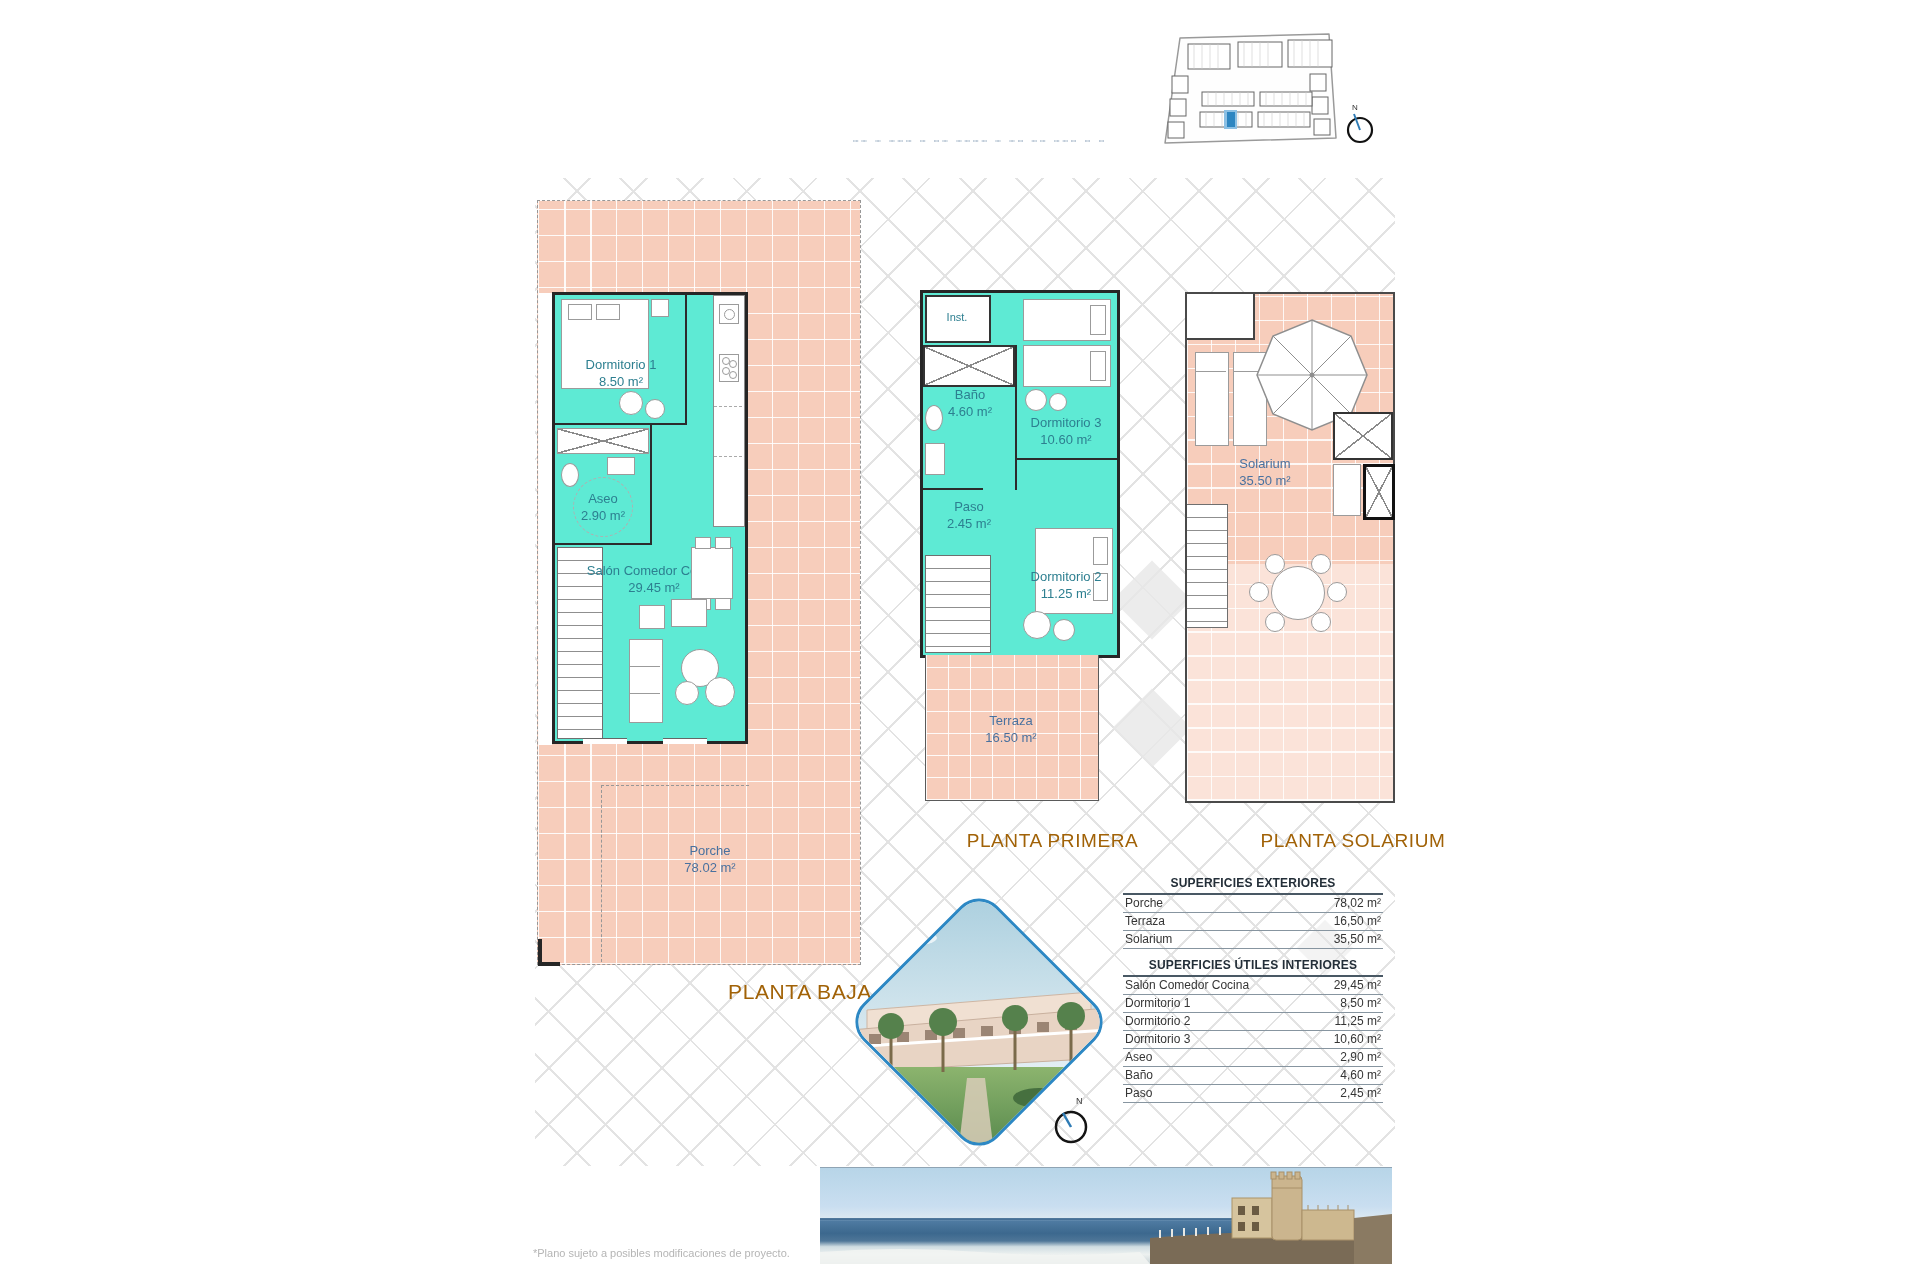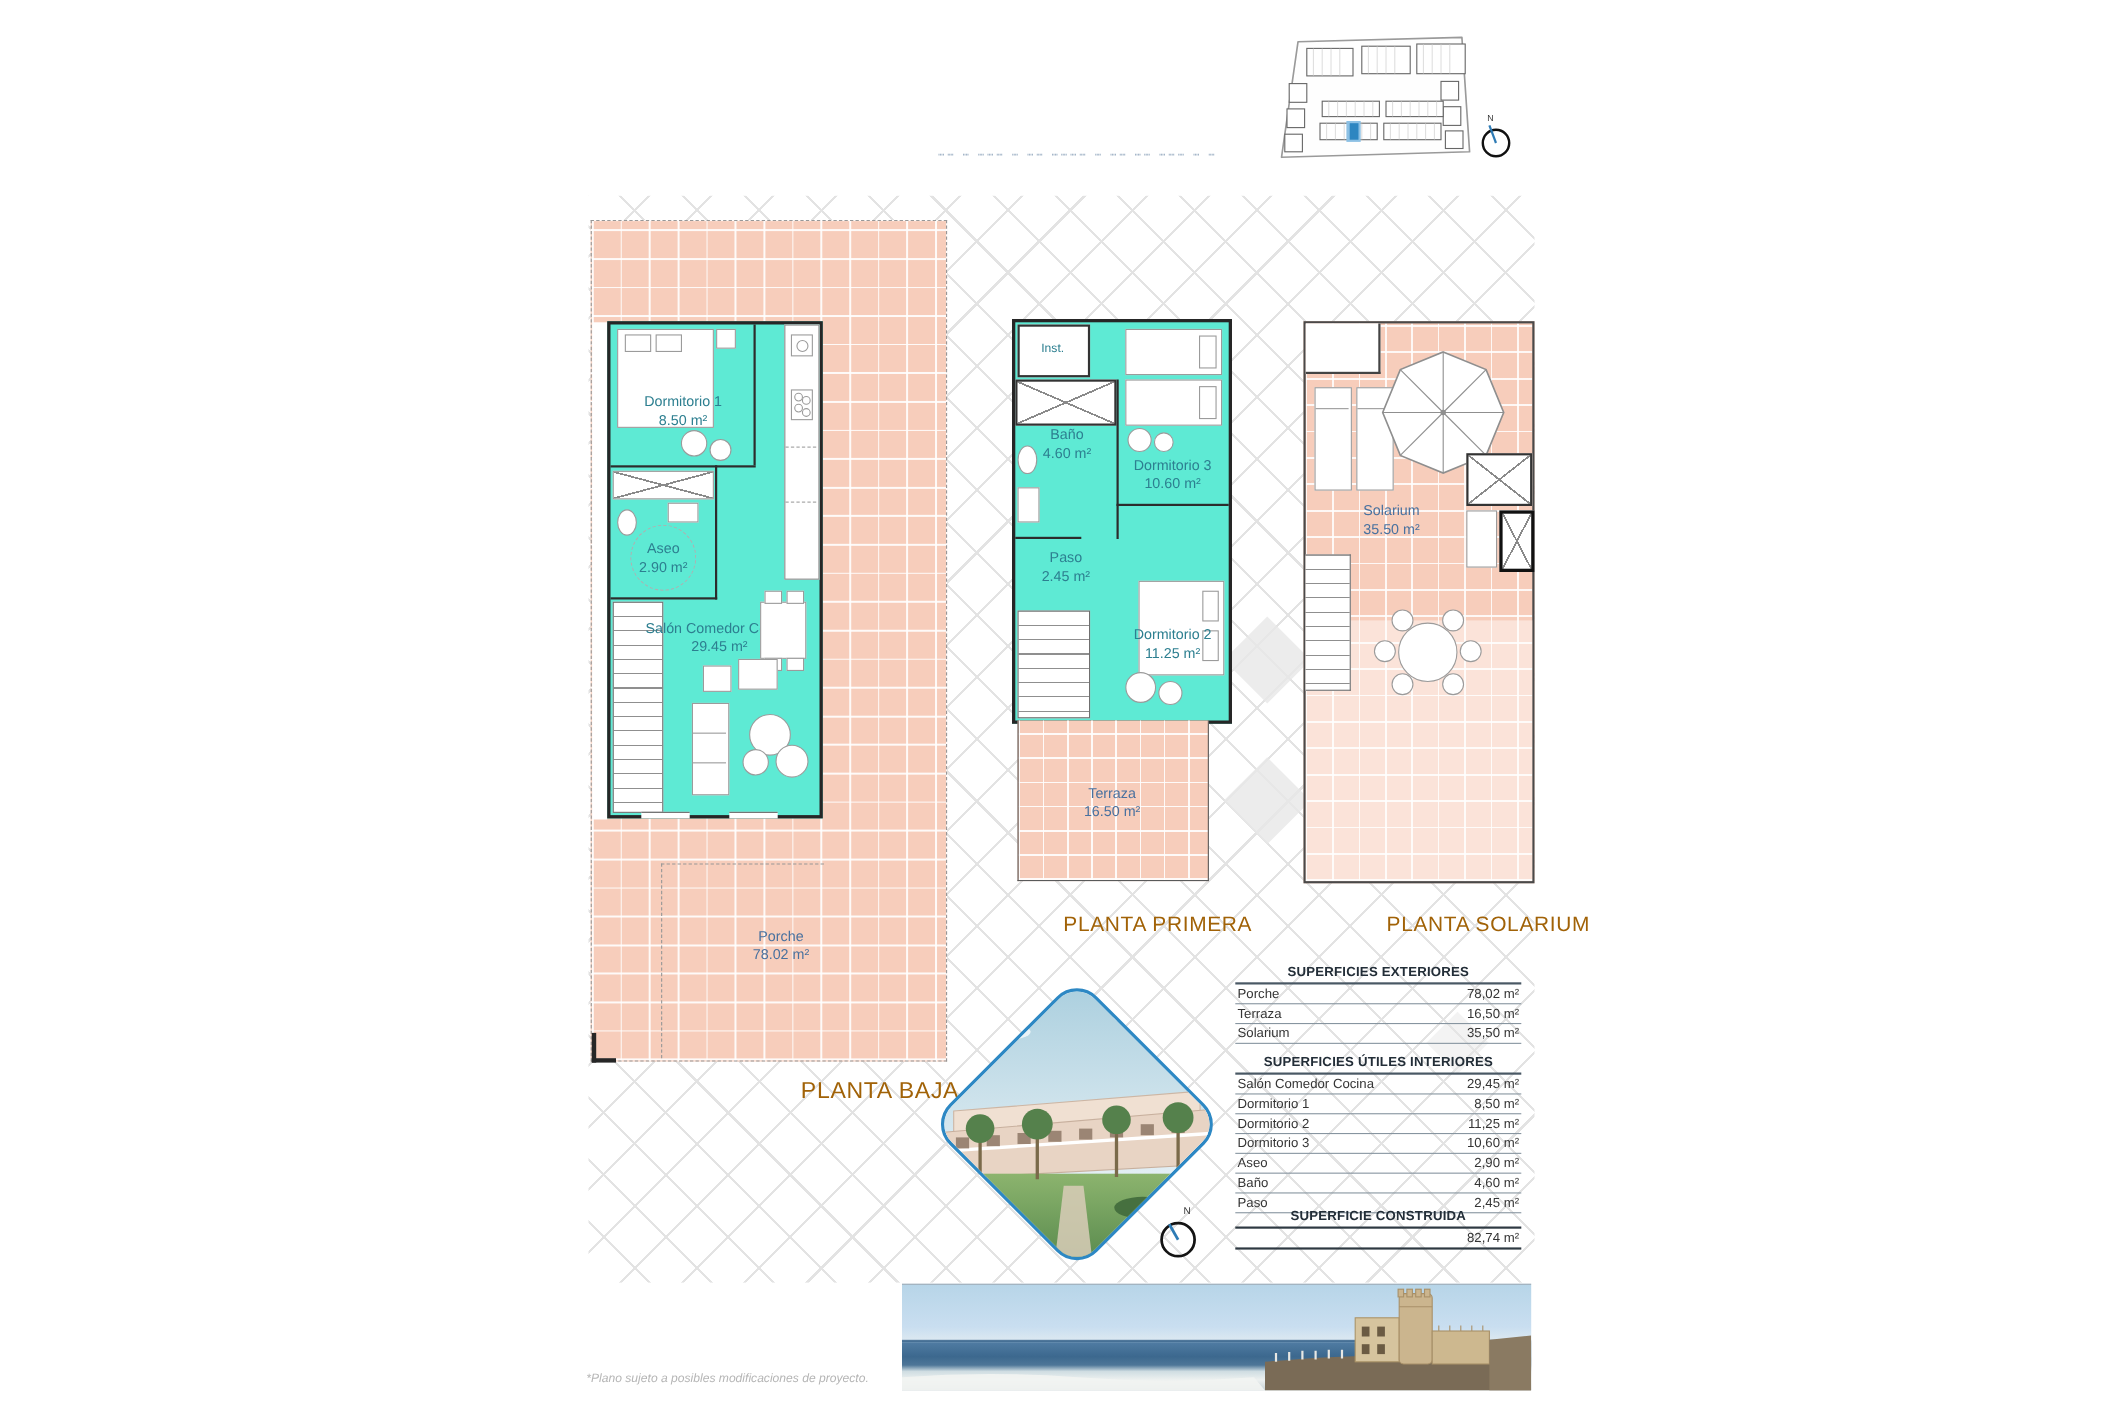--- a/index.html
+++ b/index.html
@@ -36,21 +36,21 @@
   .rlabel{position:absolute;color:#2d7f90;font-size:13px;line-height:1.3;text-align:center;white-space:nowrap;}
   .exlabel{color:#49719f;}
   .ptitle{position:absolute;color:#a16207;font-size:19px;letter-spacing:.6px;text-align:center;white-space:nowrap;}
   .stable{position:absolute;width:260px;font-size:12px;color:#353535;}
   .stable-title{font-weight:bold;color:#232e38;text-align:center;font-size:12px;
     padding-bottom:3px;border-bottom:2px solid #495864;letter-spacing:.2px;}
   .stable-title.heavy{border-bottom:2.5px solid #2e3942;}
   .srow{display:flex;justify-content:space-between;border-bottom:1px solid #8795a0;padding:1px 2px 2px 2px;}
   .srow.heavy2{border-bottom:2px solid #2e3942;}
   .sval{text-align:right;}
-  .footnote{position:absolute;color:#b5b5b5;font-size:11px;font-style:italic;}
+  .footnote{position:absolute;color:#b5b5b5;font-size:11px;}
   .diamond{position:absolute;left:884px;top:927px;width:184px;height:184px;transform:rotate(45deg);
     border-radius:26px;overflow:hidden;border:3px solid #2d88c4;
     box-shadow: inset 0 0 0 3px #ffffff, inset 0 0 0 6px #4aa7d8;background:#cfe3ee;}
   .diamond-scene{position:absolute;left:-48px;top:-48px;width:280px;height:280px;transform:rotate(-45deg);}
   .gapdoor{position:absolute;background:#fff;border-top:1px solid #666;}
 </style>
 </head>
 <body>
 
 <div class="page">
@@ -323,27 +323,20 @@
     <div class="srow">
       <span>Baño</span>
       <span class="sval">4,60 m²</span>
       </div>
     <div class="srow">
       <span>Paso</span>
       <span class="sval">2,45 m²</span>
       </div>
   </div>
 
-  <div class="stable" style="left:1123px;top:1098px;">
-    <div class="stable-title heavy">SUPERFICIE CONSTRUIDA</div>
-    <div class="srow heavy2">
-      <span></span>
-      <span class="sval">82,74 m²</span>
-      </div>
-  </div>
 
   <div class="diamond">
     <div class="diamond-scene">
       <svg width="280" height="280" viewBox="0 0 280 280">
         <defs>
           <linearGradient id="skyg" x1="0" y1="0" x2="0" y2="1">
             <stop offset="0" stop-color="#a7cddd"></stop>
               <stop offset="1" stop-color="#e4eff4"></stop>
           </linearGradient>
           <linearGradient id="grassg" x1="0" y1="0" x2="0" y2="1">

